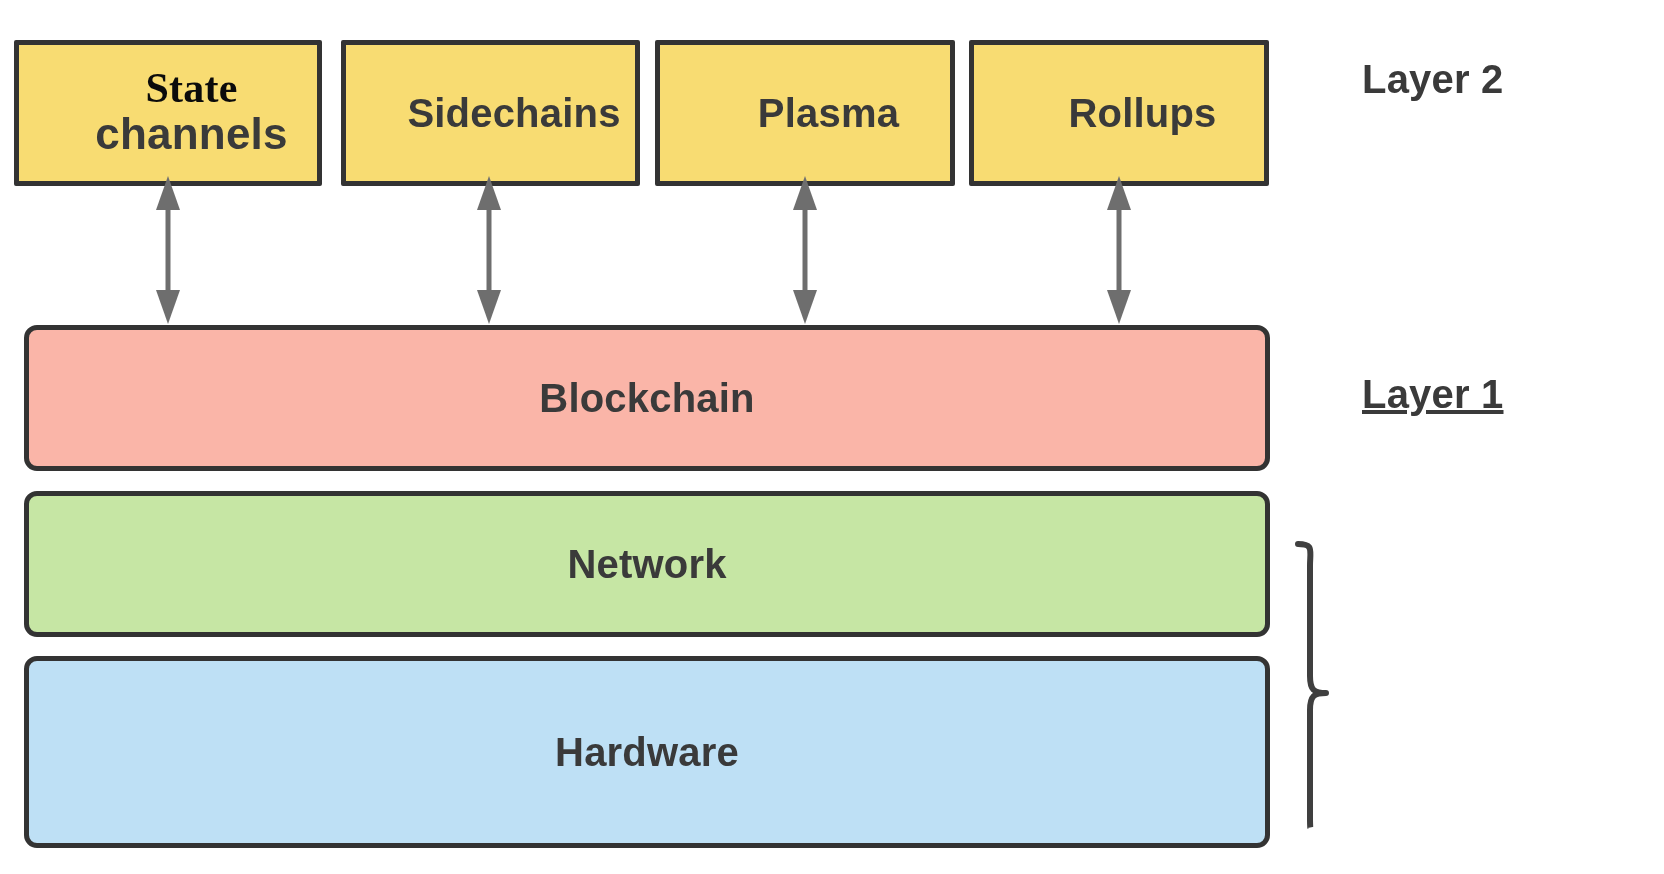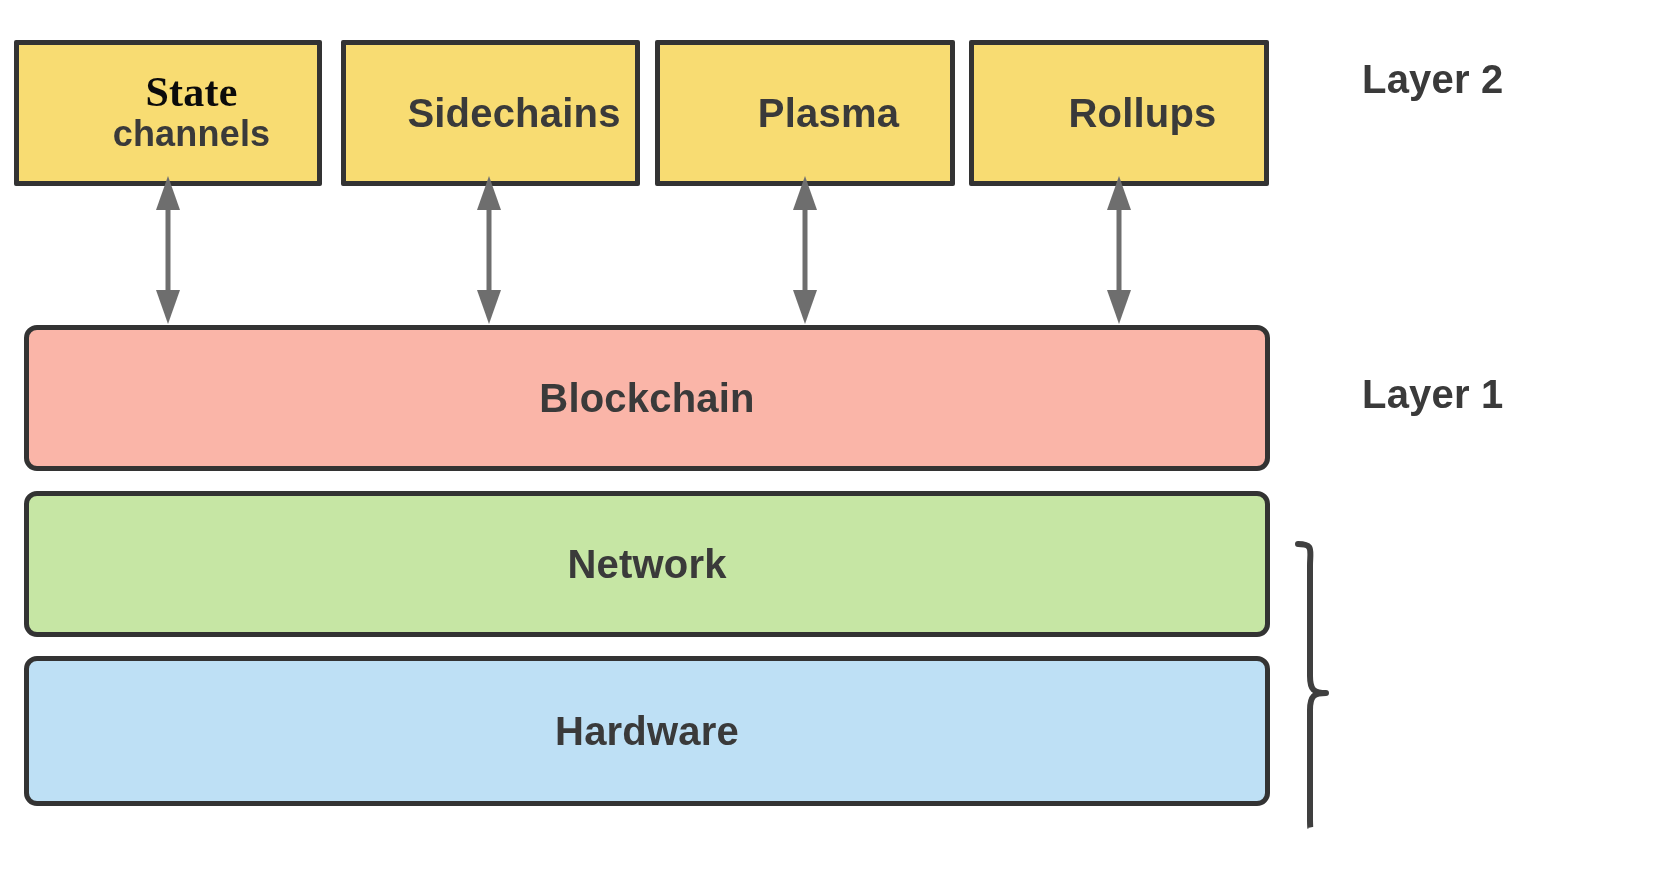--- a/index.html
+++ b/index.html
@@ -56,34 +56,34 @@
     color: #0b0b0b;
     display: block;
     font-size: 42px;
     line-height: 1.0;
   }
   .sans-word {
     font-family: "Liberation Sans", sans-serif;
     font-weight: bold;
     color: #3a3a3a;
     display: block;
-    font-size: 36px;
+    font-size: 44px;
     line-height: 1.15;
   }
 
   
   .bar {
     left: 24px;
     width: 1246px;
     font-size: 40px;
     border-radius: 13px;
   }
   .bar-blockchain { top: 325px;  height: 146px; background: #FAB5A8; }
   .bar-network    { top: 491px;  height: 146px; background: #C6E6A4; }
-  .bar-hardware   { top: 656px;  height: 150px; background: #BEE0F5; }
+  .bar-hardware   { top: 656px;  height: 192px; background: #BEE0F5; }
 
   
   .arrow {
     position: absolute;
     top: 176px;
     width: 40px;
     height: 148px;
     margin-left: -20px;
   }
   .arrow svg { display: block; width: 40px; height: 148px; }
@@ -92,21 +92,21 @@
   .layer-label {
     position: absolute;
     left: 1362px;
     color: #3a3a3a;
     font-size: 40px;
     font-weight: bold;
     white-space: nowrap;
     letter-spacing: 0.2px;
   }
   .ll-2 { top: 57px;  }
-  .ll-1 { top: 372px; }
+  .ll-1 { top: 372px; text-decoration: underline; }
   .ll-0 { top: 634px; }
 
   
   .brace {
     position: absolute;
     left: 1288px;
     top: 540px;
     width: 46px;
     height: 306px;
   }

